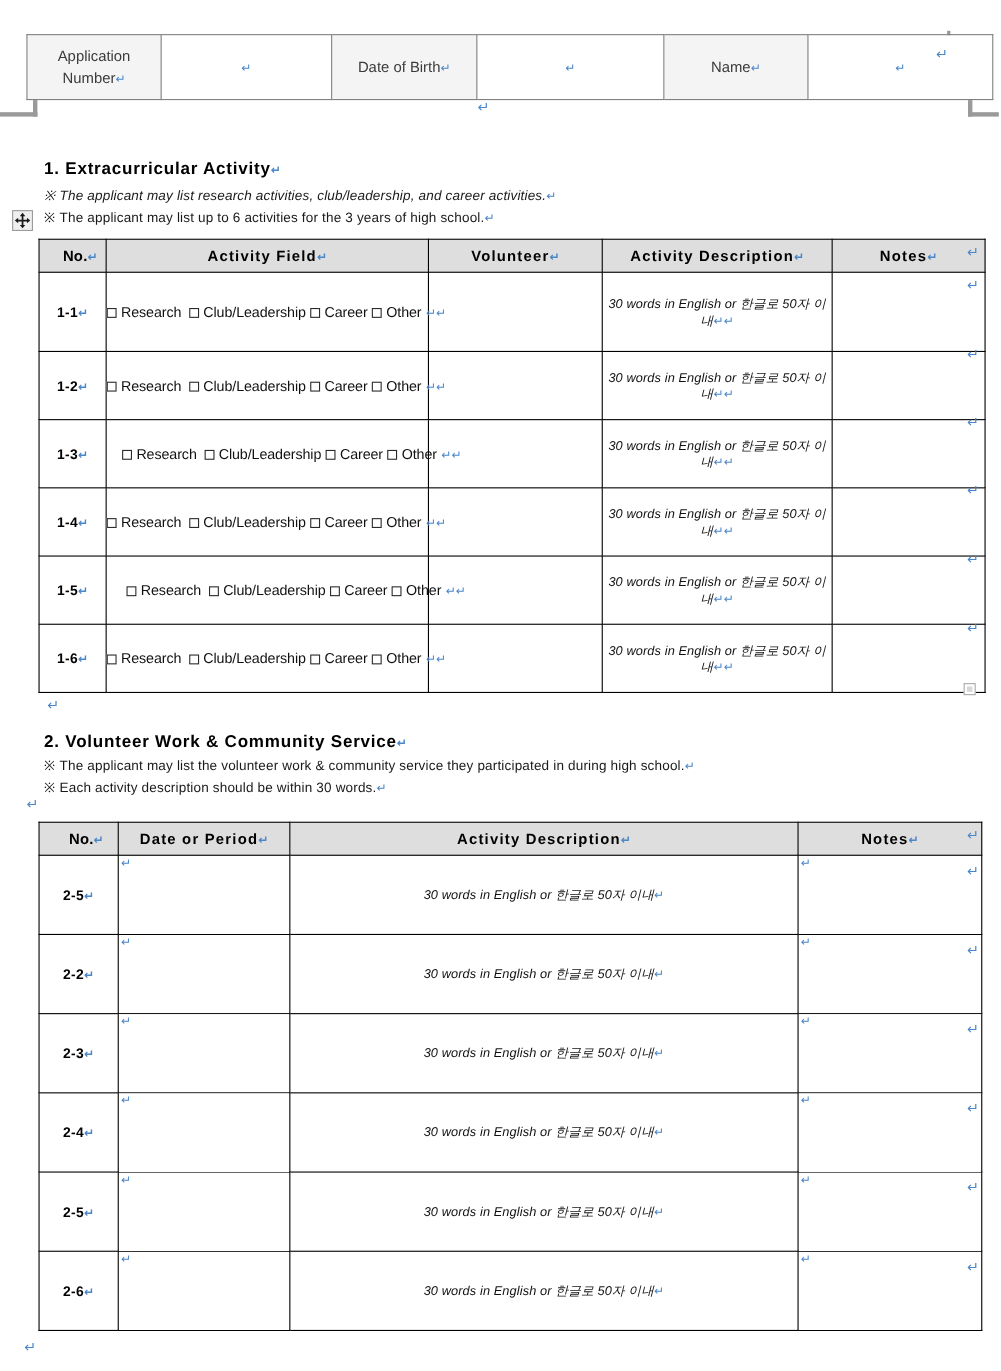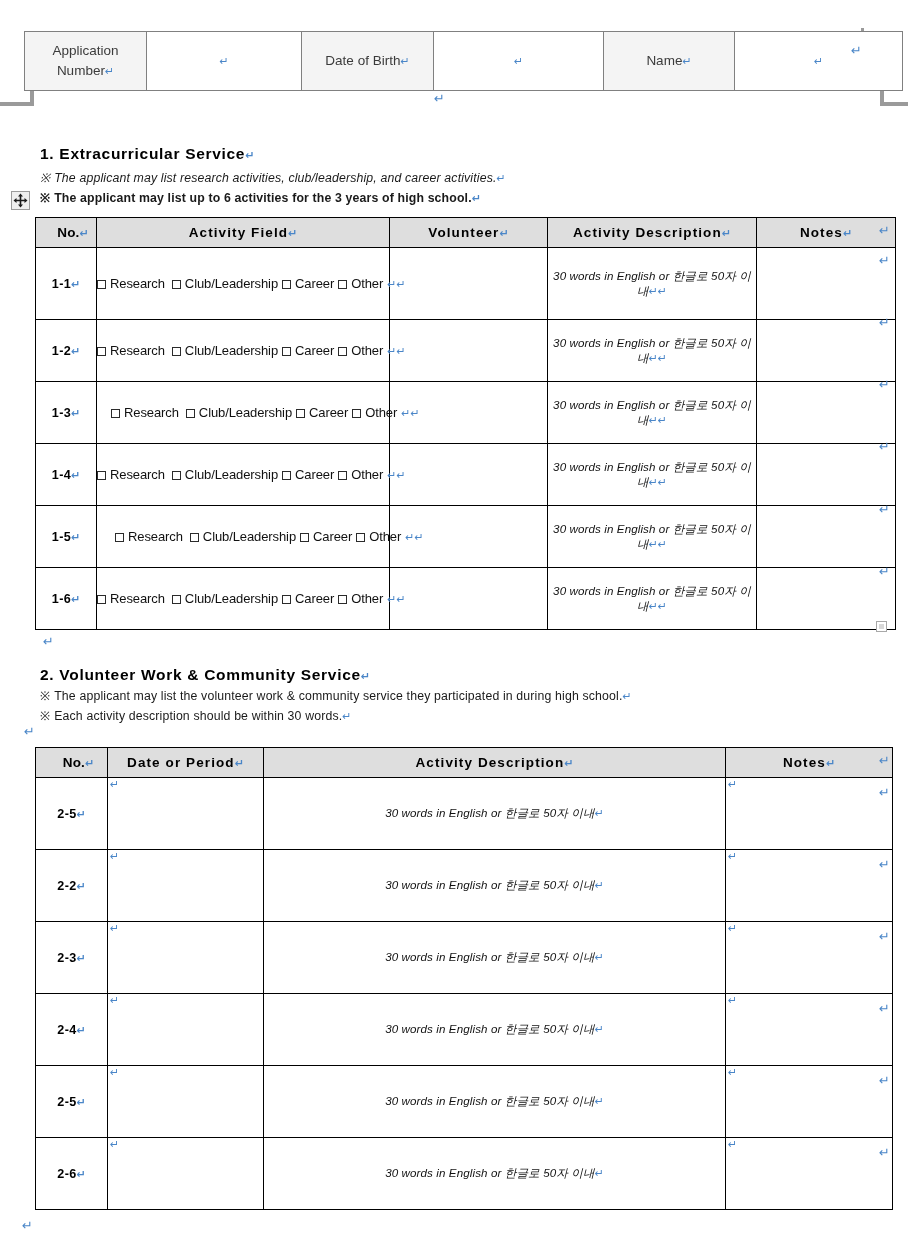--- a/index.html
+++ b/index.html
@@ -250,27 +250,27 @@
     <td class="shaded" style="width:122px"><span>Name</span><span class="ret">↵</span></td>
     <td class="blank" style="width:159px"><span class="ret">↵</span></td>
   </tr>
 </tbody>
   </table>
 <span class="ret-abs hdr-ret-right">↵</span>
 <span class="ret-abs hdr-ret-below">↵</span>
 
 <div class="sec-title" style="left:40px; top:145px;">
   <span>1.</span>
-  <span>Extracurricular  Service</span><span class="ret">↵</span>
+  <span>Extracurricular  Activity</span><span class="ret">↵</span>
 </div>
 
 <div class="sec-note" style="left:40px; top:169px;font-style:italic;">
   <span class="mark">※</span><span>The applicant may list research activities, club/leadership, and career activities.</span><span class="ret">↵</span>
 </div>
-<div class="sec-note" style="left:40px; top:189px;font-weight:bold;">
+<div class="sec-note" style="left:40px; top:189px;">
   <span class="mark">※</span><span>The applicant may list up to 6 activities for the 3 years of high school.</span><span class="ret">↵</span>
 </div>
 
 <div class="move-handle">
   <svg width="17" height="17" viewBox="0 0 17 17">
     <path d="M8.5 1.5 L11 4.5 L9.3 4.5 L9.3 7.7 L12.5 7.7 L12.5 6 L15.5 8.5 L12.5 11 L12.5 9.3 L9.3 9.3 L9.3 12.5 L11 12.5 L8.5 15.5 L6 12.5 L7.7 12.5 L7.7 9.3 L4.5 9.3 L4.5 11 L1.5 8.5 L4.5 6 L4.5 7.7 L7.7 7.7 L7.7 4.5 L6 4.5 Z" fill="#1a1a1a"></path>
   </svg>
 </div>
 
 <table class="doc-table" style="left:35px; top:217px; width:841px;">

